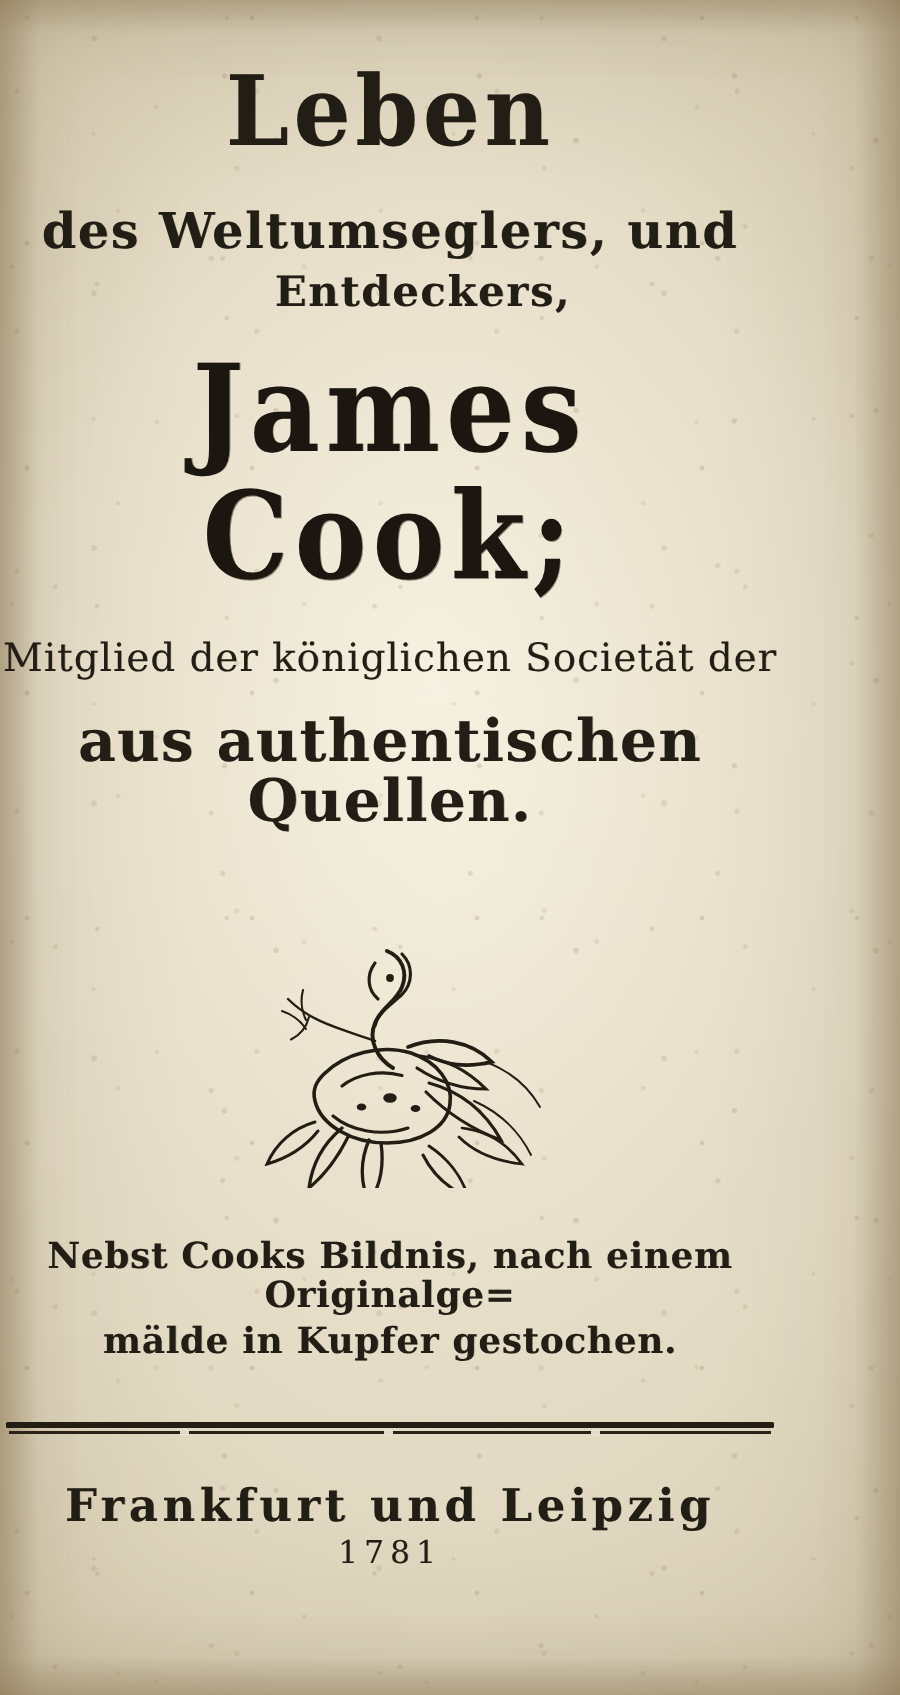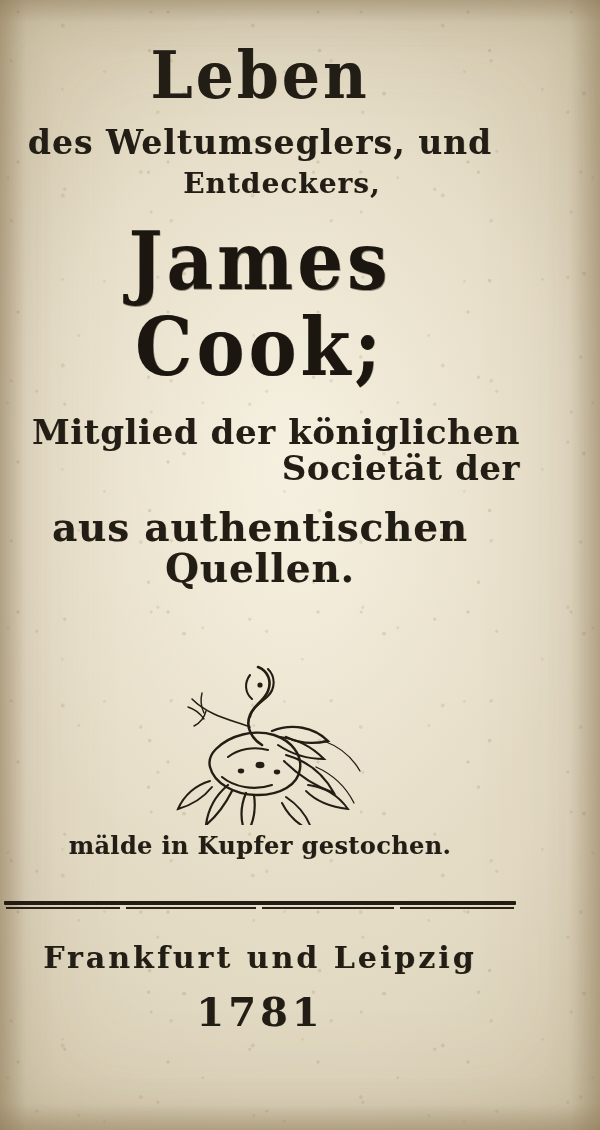--- a/index.html
+++ b/index.html
@@ -106,21 +106,21 @@
   
   #title-main {
     margin-top: 44px;
     font-size: 60px;
     letter-spacing: 3px;
     font-weight: 700;
     transform: scaleY(1.08);
   }
 
   #subtitle-1 {
-    margin-top: 19px;
+    margin-top: 30px;
     font-size: 33px;
     letter-spacing: 1px;
     font-weight: 700;
   }
   #subtitle-2 {
     margin-top: 8px;
     font-size: 28px;
     letter-spacing: 1px;
     font-weight: 700;
     padding-left: 44px;
@@ -132,24 +132,23 @@
     font-size: 72px;
     letter-spacing: 4px;
     font-weight: 700;
     transform: scaleY(1.12);
     color: #1b1710;
     text-shadow: 0.6px 0.4px 0 rgba(30,22,12,0.45);
   }
 
   #credential-1 {
     margin-top: 36px;
-    font-size: 34px;
+    font-size: 26px;
     letter-spacing: 0.6px;
-    font-weight: 700;
-    text-align: right;
+    font-weight: 400;
   }
   #credential-2 {
     margin-top: 7px;
     font-size: 26px;
     letter-spacing: 0.6px;
     font-weight: 700;
   }
   #sources-line {
     margin-top: 20px;
     font-size: 39px;
@@ -217,24 +216,24 @@
   #rule .gap3 { left: 390px; }
 
   
   #imprint-place {
     margin-top: 32px;
     font-size: 30px;
     letter-spacing: 3px;
     font-weight: 700;
   }
   #imprint-year {
-    margin-top: 18px;
-    font-size: 40px;
+    margin-top: 4px;
+    font-size: 21px;
     letter-spacing: 4px;
-    font-weight: 700;
+    font-weight: 400;
   }
 </style>
 </head>
 <body>
 
 <div id="page">
 
   <div id="grain"></div>
   <div id="edge-left"></div>
   <div id="edge-right"></div>
@@ -291,20 +290,21 @@
         </g>
         <g fill="#241d14">
           <ellipse cx="150" cy="120" rx="4.5" ry="3.2"></ellipse>
           <ellipse cx="131" cy="126" rx="3.2" ry="2.4"></ellipse>
           <ellipse cx="167" cy="127" rx="3.2" ry="2.4"></ellipse>
           <circle cx="150" cy="40" r="2.6"></circle>
         </g>
       </svg>
     </div>
 
+    <div id="note-1" class="fraktur line">Nebst Cooks Bildnis, nach einem Originalge=</div>
 
     <div id="note-2" class="fraktur line">mälde in Kupfer gestochen.</div>
 
     <div id="rule-wrap">
       <div id="rule">
         <div class="thick"></div>
         <div class="thin"></div>
         <div class="gap1"></div>
         <div class="gap2"></div>
         <div class="gap3"></div>

